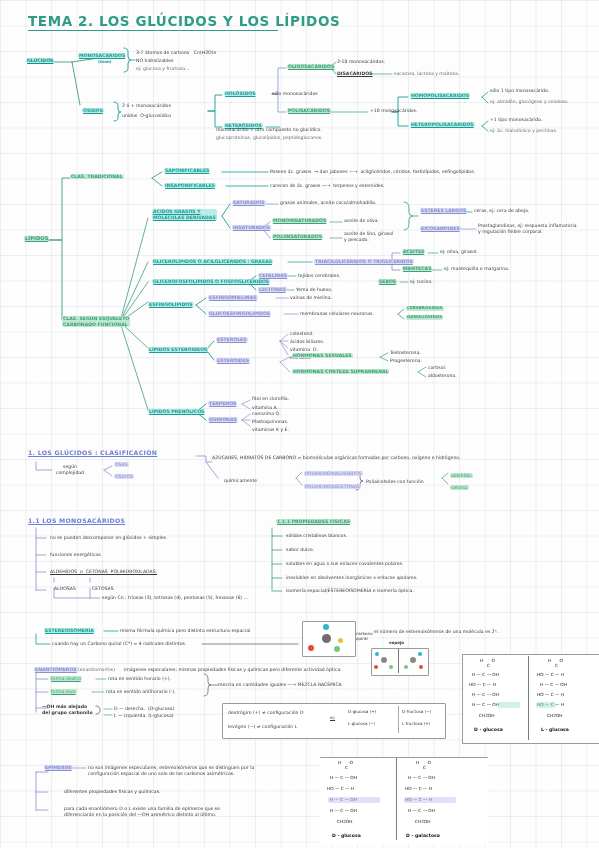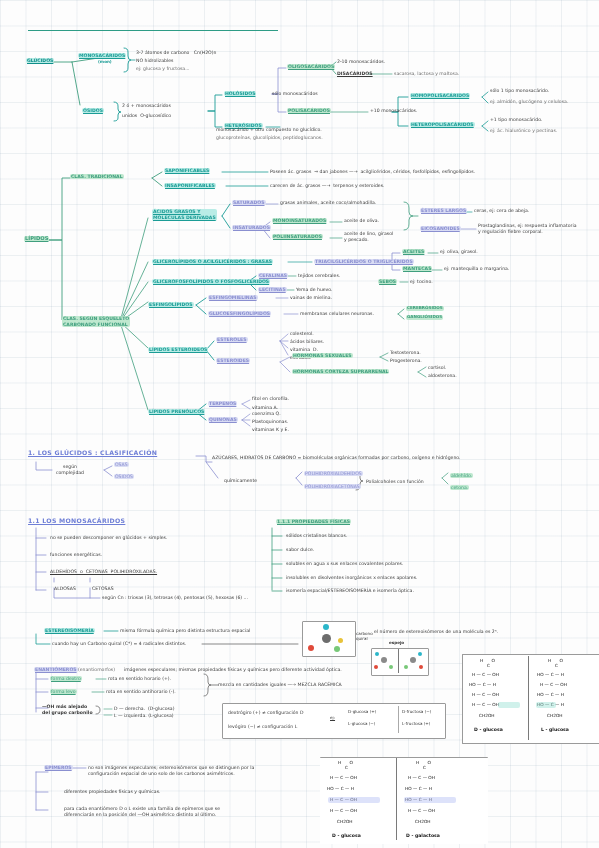--- a/index.html
+++ b/index.html
@@ -178,20 +178,21 @@
 
       <path d="M96 706 Q100 706 100 710 Q100 714 96 714" stroke="#3a3a3a" stroke-width="0.6"></path>
       <path d="M104 709 L112 709 M104 715 L112 715" stroke="#3f9e7e" stroke-width="0.6"></path>
 
       <path d="M36 772 L36 810" stroke="#8a8fd0" stroke-width="0.8"></path>
       <path d="M36 772 L48 772 M36 792 L48 792 M36 810 L48 810" stroke="#8a8fd0" stroke-width="0.8"></path>
       <path d="M72 768 L86 768" stroke="#8a8fd0" stroke-width="0.8"></path>
     </g>
   </svg>
 
+  <div class="n title" style="left:28px;top:14px;">TEMA 2. LOS GLÚCIDOS Y LOS LÍPIDOS</div>
   <div style="position:absolute;left:28px;top:30px;width:250px;height:1.2px;background:#2e9c86;"></div>
 
   <div class="n sm tealdk hl-teal ul b" style="left:26px;top:58px;">GLÚCIDOS</div>
 
   <div class="n sm teal hl-teal ul b" style="left:78px;top:53px;">MONOSACÁRIDOS</div>
   <div class="n xs teal b" style="left:98px;top:60px;">(mon)</div>
   <div class="n sm ink" style="left:136px;top:50px;">3-7 átomos de carbono   Cn(H2O)n</div>
   <div class="n sm ink" style="left:136px;top:58px;">NO hidrolizables</div>
   <div class="n sm grey" style="left:136px;top:66px;">ej: glucosa y fructosa...</div>
 

